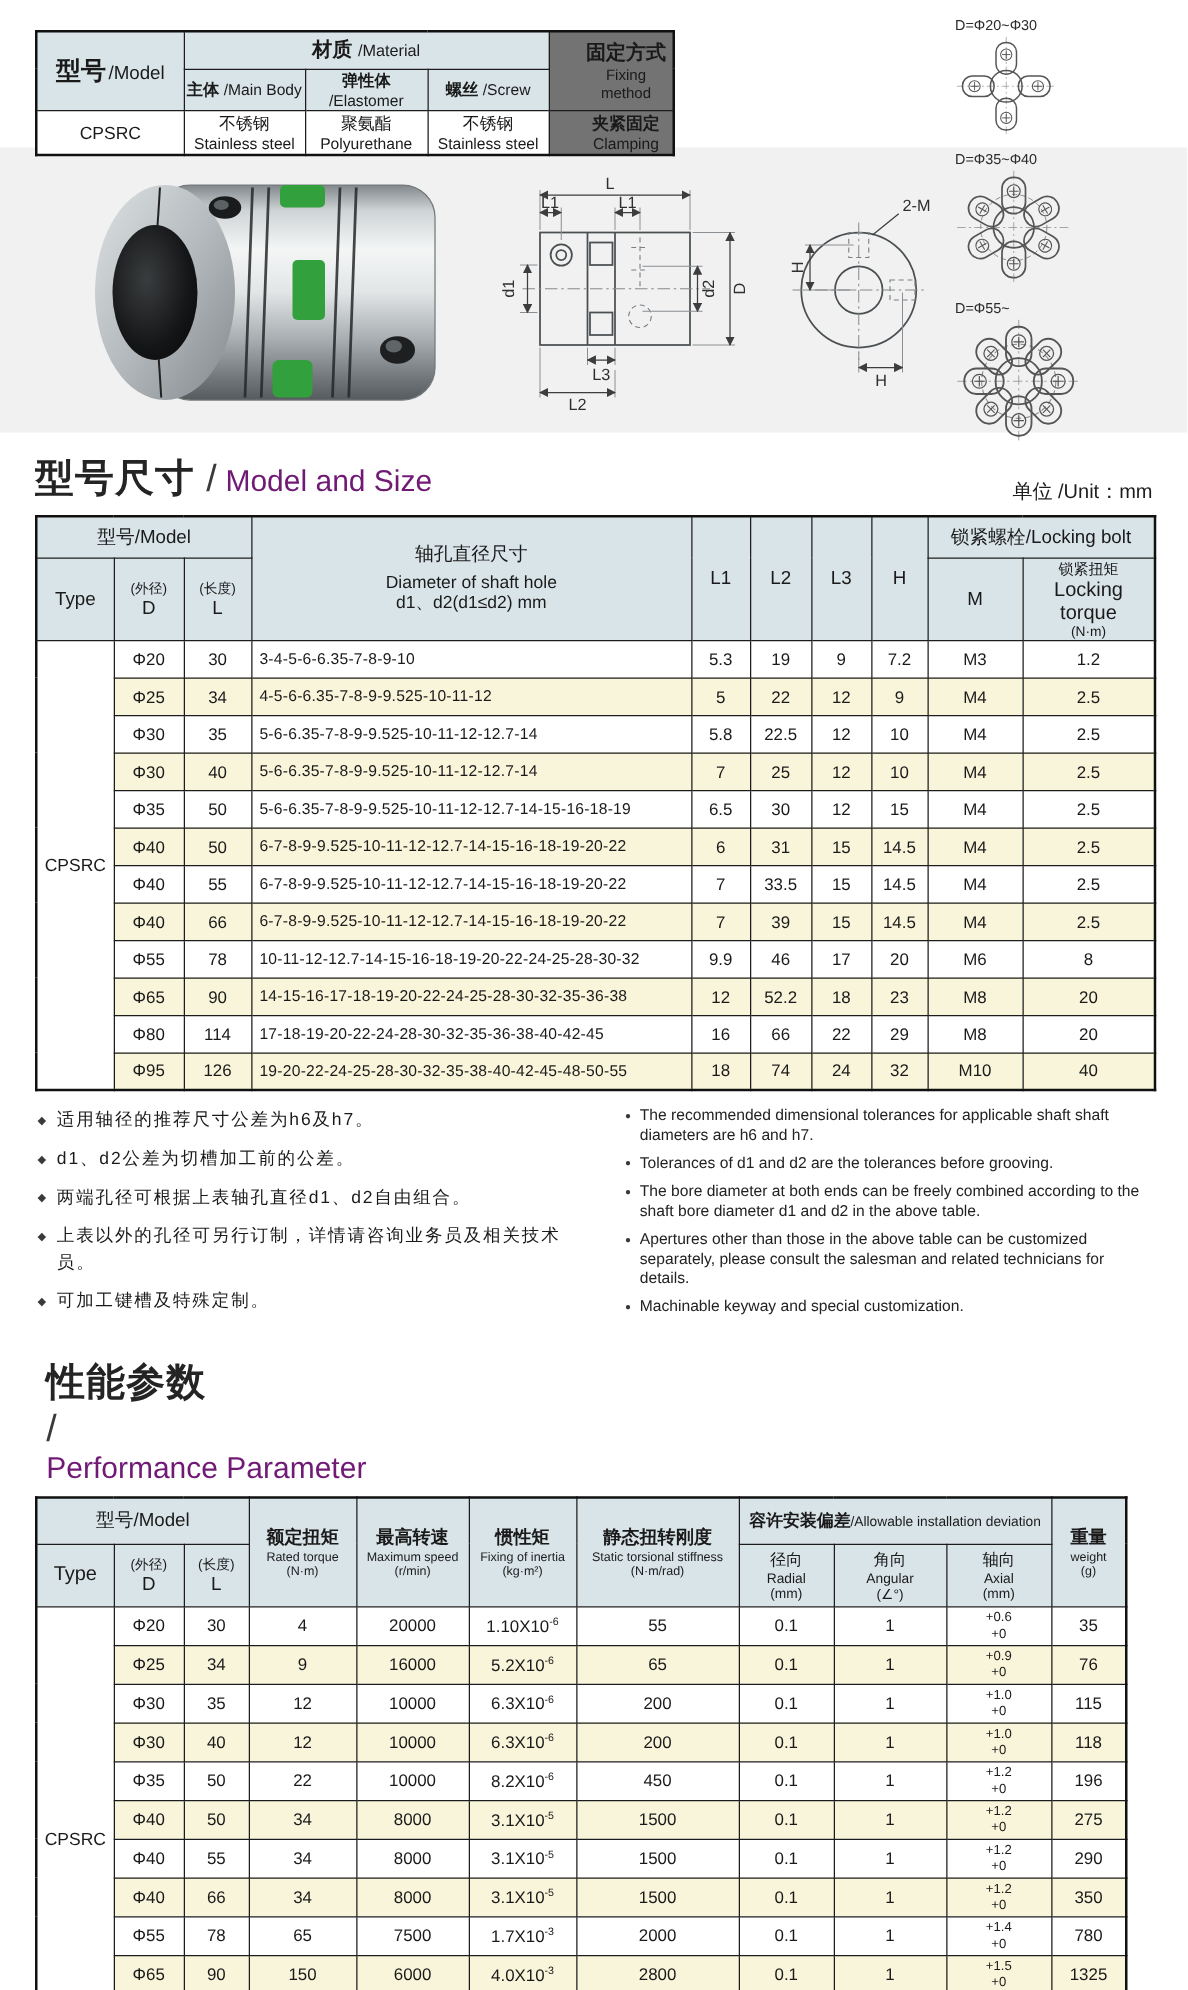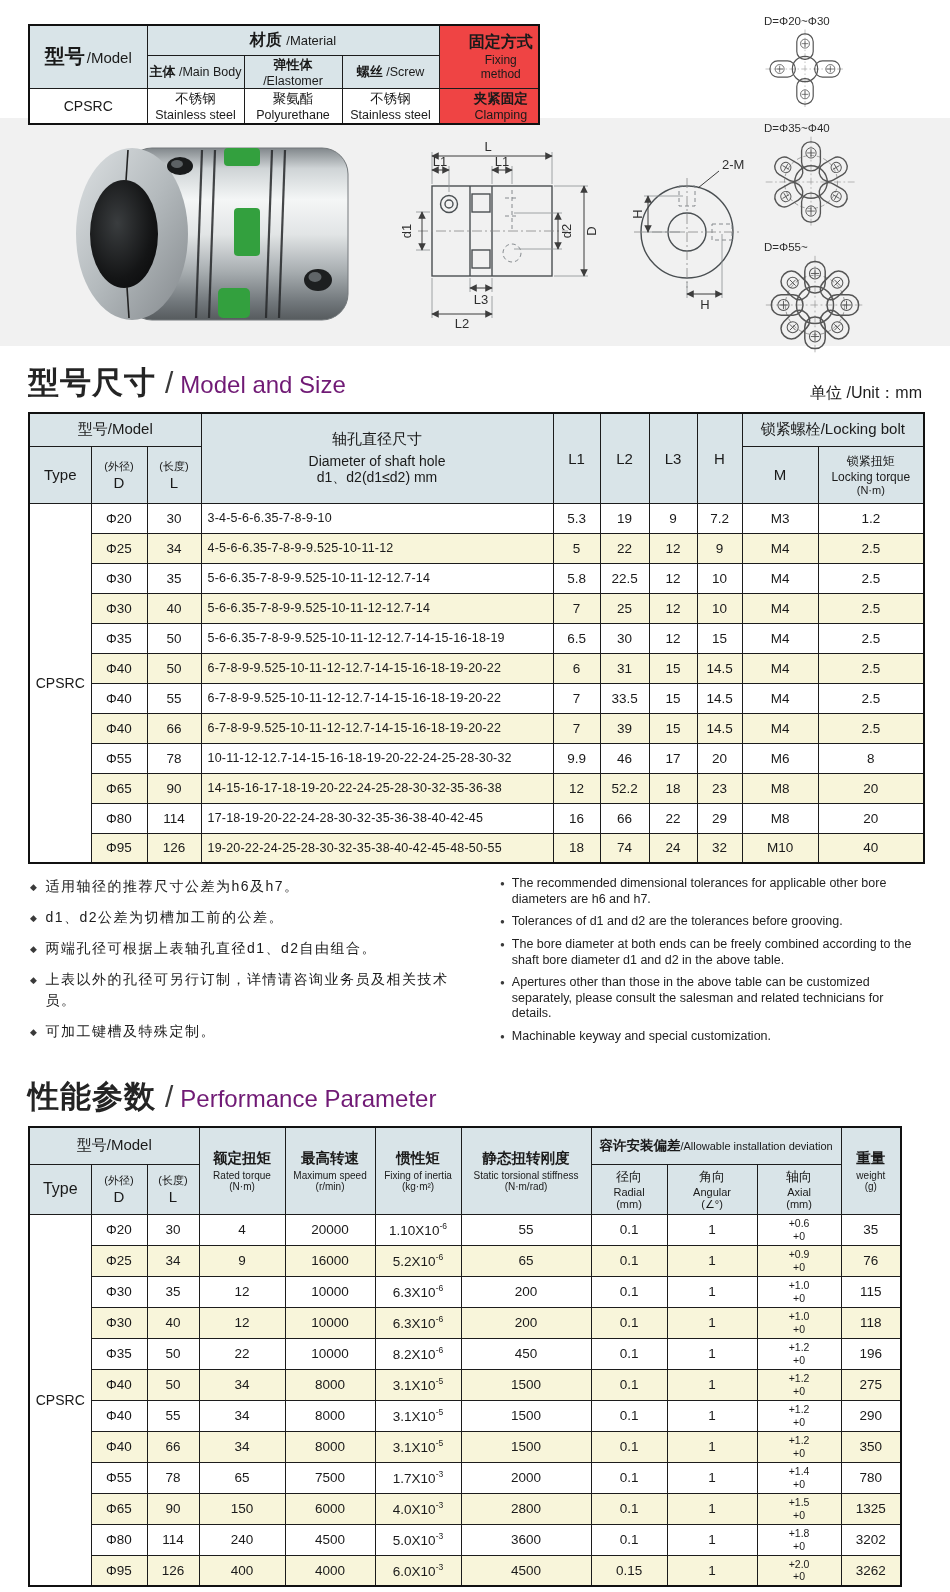--- a/index.html
+++ b/index.html
@@ -24,54 +24,54 @@
   .mat-table .model-th .en-mid { font-size:15px; margin-left:2px; }
   .mat-table .mat-head .cn-mid { font-size:16px; font-weight:bold; }
   .mat-table .mat-head .en-sm { font-size:13px; }
   .mat-table .sub th { height:26px; font-size:12.5px; }
   .mat-table .sub .cn-s { font-size:13px; font-weight:bold; }
   .mat-table tr.hdr1 th { height:30px; }
   .mat-table td { height:36px; background:#fff; }
   .mat-table .two-line .cn { font-size:13.5px; }
   .mat-table .two-line .en { font-size:12.5px; }
   .mat-table .model-val { font-size:14px; }
-  .mat-table th.fix, .mat-table td.fix { background:#ef4444;padding-left:24px; }
+  .mat-table th.fix, .mat-table td.fix { background:#737373;padding-left:24px; }
   .mat-table th.fix .cn { font-size:16px; font-weight:bold; }
   .mat-table th.fix .en { font-size:12px; }
   .mat-table td.fix .cn { font-weight:bold; }
 
   .photo-svg { position:absolute; left:30px; top:122px; }
   .dim-svg { position:absolute; left:392px; top:120px; }
   .spiders { position:absolute; right:6px; top:12px; width:180px; display:flex; flex-direction:column; align-items:flex-start; }
   .spider-cap { font-size:11.5px; color:#2c2c2c; margin:3px 0 1px; }
 
   
   .sec-title { display:flex; align-items:baseline; margin:14px 28px 8px; }
   .sec-title .cn { font-size:31px; font-weight:bold; color:#242424; letter-spacing:1px; }
   .sec-title .slash { font-size:30px; font-weight:300; color:#3a3a3a; margin:0 7px 0 9px; }
   .sec-title .en { font-size:24px; color:#701a75; }
   .sec-title .unit { margin-left:auto; font-size:16px; color:#1d1d1d; align-self:flex-end; }
-  .sec2 { margin-top:24px; }
+  .sec2 { margin-top:24px;flex-direction:column; }
 
   
   .data-table { margin-left:28px; border:2.5px solid #111; }
   .data-table thead th { background:#d9e4e8; font-weight:normal; }
   .data-table tbody td { height:30px; font-size:13.5px; background:#fff; }
   .data-table tbody tr:nth-child(even) td { background:#f8f5da; }
   .data-table tbody .type-cell { background:#fff; font-size:14px; font-weight:normal; }
   .size-table { width:895px; }
   .size-table .h1 th { height:33px; font-size:15px; }
   .size-table .h2 th { height:57px; font-size:15px; }
   .size-table .dl-head .p { display:block; font-size:11px; }
   .size-table .dl-head .s { display:block; font-size:15px; }
   .size-table .bore-head .cn { display:block; font-size:15px; margin-bottom:4px; }
   .size-table .bore-head .en { display:block; font-size:14px; }
   .size-table .tq-head span { display:block; }
   .size-table .tq-head .cn { font-size:12px; }
-  .size-table .tq-head .en { font-size:12px; }
+  .size-table .tq-head .en { font-size:16px; }
   .size-table .tq-head .u  { font-size:11px; }
   .size-table tbody td.bores { text-align:left; padding-left:6px; font-size:12.5px; letter-spacing:0.2px; }
 
   .perf-table { width:872px; }
   .perf-table .h1 th { height:37px; font-size:15px; }
   .perf-table .h2 th { height:50px; }
   .perf-table .dl-head .p { display:block; font-size:11px; }
   .perf-table .dl-head .s { display:block; font-size:15px; }
   .perf-table .big-head { vertical-align:middle; }
   .perf-table .big-head .cn { display:block; font-size:14.5px; font-weight:bold; margin-bottom:2px; }
@@ -548,21 +548,21 @@
           <span class="t">上表以外的孔径可另行订制，详情请咨询业务员及相关技术员。</span>
         </li>
         <li>
           <span class="b">◆</span>
           <span class="t">可加工键槽及特殊定制。</span>
         </li>
       </ul>
     <ul class="notes notes-en">
         <li>
           <span class="b">●</span>
-          <span class="t">The recommended dimensional tolerances for applicable other bore diameters are h6 and h7.</span>
+          <span class="t">The recommended dimensional tolerances for applicable shaft shaft diameters are h6 and h7.</span>
         </li>
         <li>
           <span class="b">●</span>
           <span class="t">Tolerances of d1 and d2 are the tolerances before grooving.</span>
         </li>
         <li>
           <span class="b">●</span>
           <span class="t">The bore diameter at both ends can be freely combined according to the shaft bore diameter d1 and d2 in the above table.</span>
         </li>
         <li>

